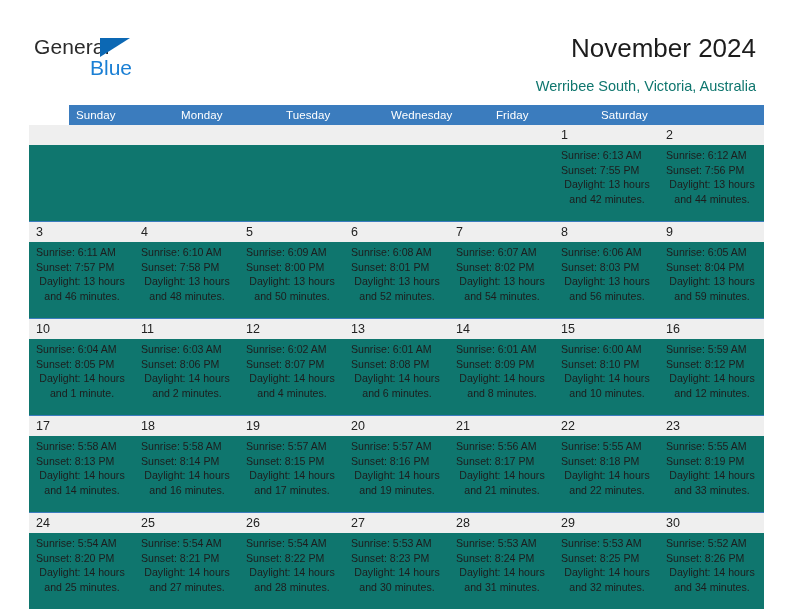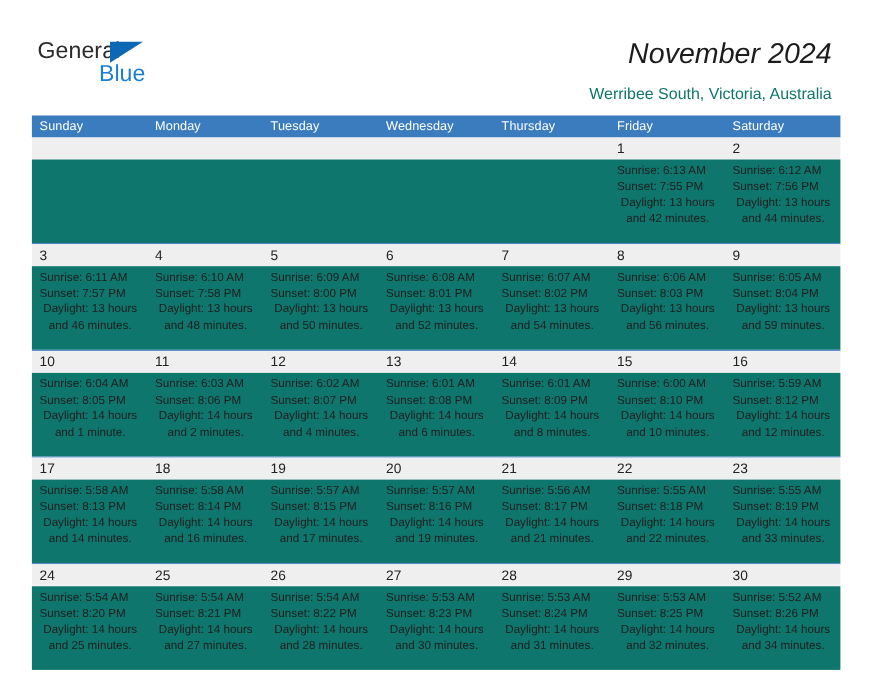--- a/index.html
+++ b/index.html
@@ -65,21 +65,20 @@
     text-align: center;
   }
   .title {
     position: absolute;
     right: 36px;
     top: 33px;
     font-size: 26px;
     color: #1c1c1c;
     text-align: right;
     white-space: nowrap;
-    font-style: italic;
   }
   .subtitle {
     position: absolute;
     right: 36px;
     top: 78px;
     font-size: 14.5px;
     color: #0f766e;
     text-align: right;
     white-space: nowrap;
   }
@@ -88,20 +87,21 @@
   .calendar {
     position: absolute;
     left: 29px;
     top: 105px;
     width: 735px;
   }
   .dow-row {
     display: flex;
     background: #3b7cbe;
     height: 20px;
+    margin-left: 40px;
   }
   .dow {
     flex: 0 0 105px;
     width: 105px;
     box-sizing: border-box;
     padding-left: 7px;
     font-size: 11.5px;
     color: #ffffff;
     line-height: 20px;
     letter-spacing: 0.1px;
@@ -162,21 +162,20 @@
     <div class="title">November 2024</div>
     <div class="subtitle">Werribee South, Victoria, Australia</div>
   </div>
 
   <div class="calendar">
     <div class="dow-row" id="dow-row">
         <div class="dow">Sunday</div>
         <div class="dow">Monday</div>
         <div class="dow">Tuesday</div>
         <div class="dow">Wednesday</div>
-        <div class="dow">Thursday</div>
         <div class="dow">Friday</div>
         <div class="dow">Saturday</div>
       </div>
     <div id="weeks-container">
         <div class="week">
           <div class="week-nums">
             <div class="daynum"></div>
             <div class="daynum"></div>
             <div class="daynum"></div>
             <div class="daynum"></div>

